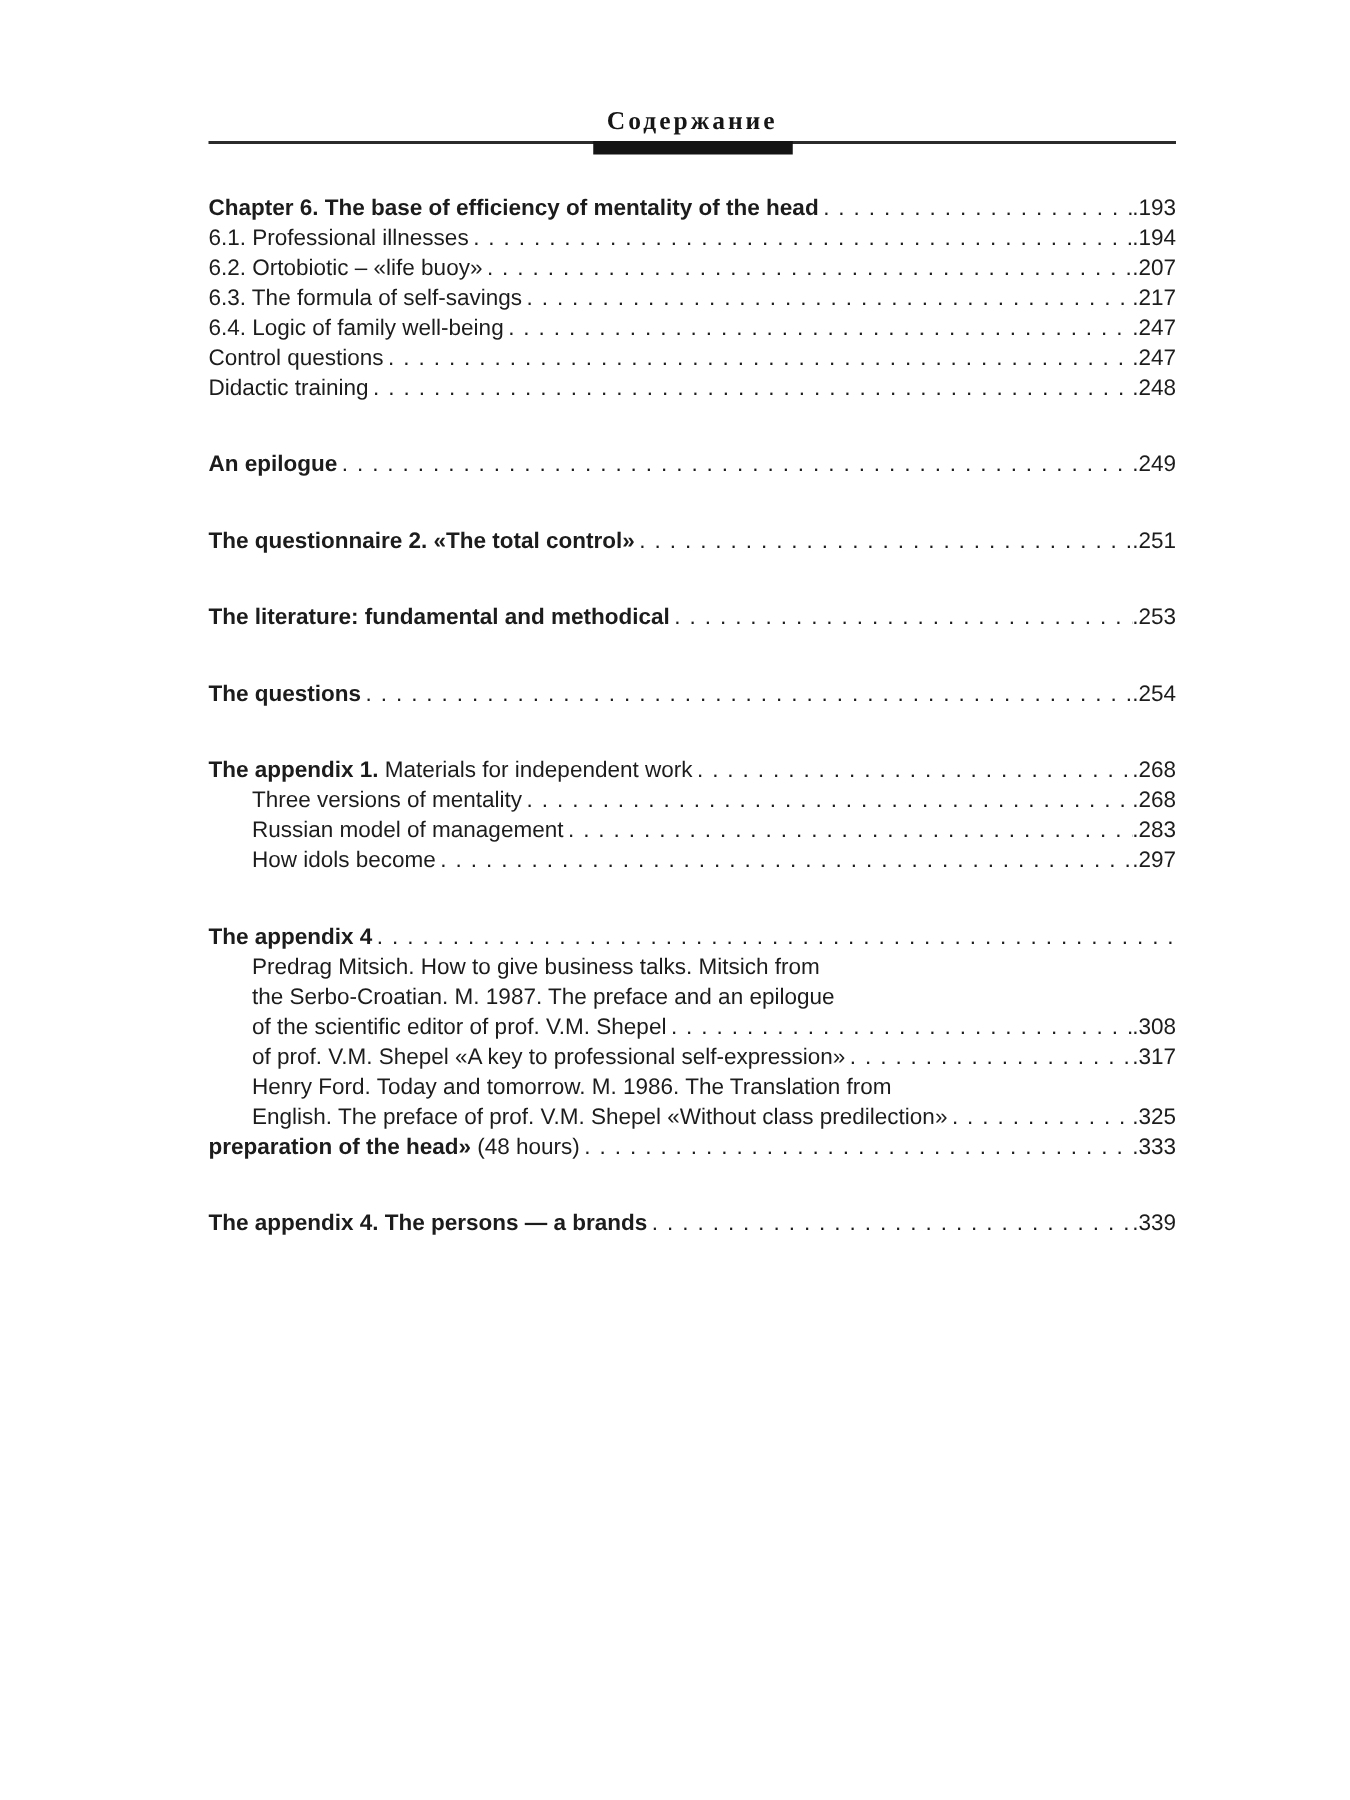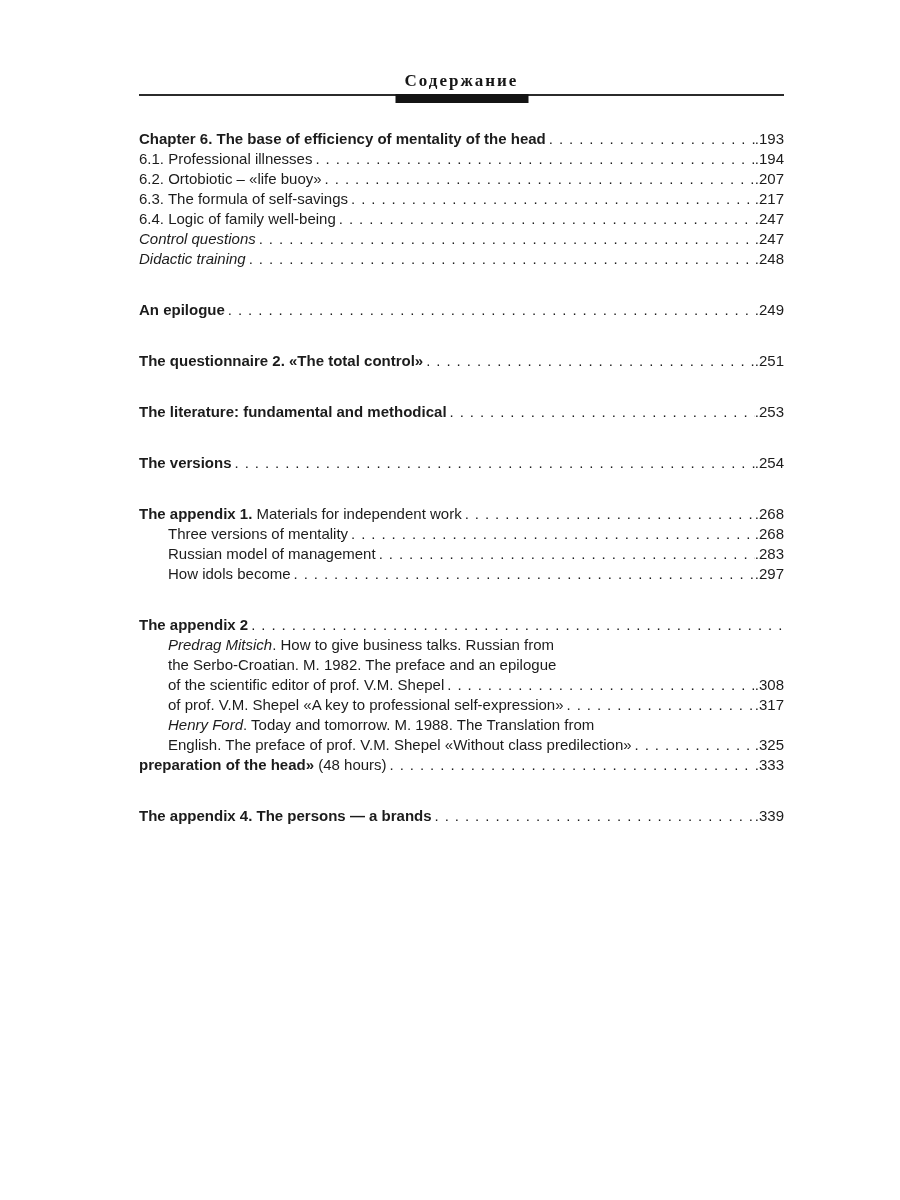--- a/index.html
+++ b/index.html
@@ -60,21 +60,21 @@
     display: flex;
     align-items: flex-start;
     line-height: 20px;
     font-size: 15px;
     white-space: pre;
   }
   .row.gap { margin-top: 31px; }
   .row.indent { padding-left: 29px; }
   .seg { white-space: pre; }
   .seg.bold { font-weight: bold; }
-  .seg.italic { font-style: italic; }
+  .seg.italic { }
   .leader {
     flex: 1 1 auto;
     min-width: 0;
     overflow: hidden;
     white-space: nowrap;
     letter-spacing: 0.9px;
     padding-left: 3px;
     font-weight: normal;
     font-style: normal;
   }
@@ -99,29 +99,29 @@
         <div class="row"><span class="seg bold">Chapter 6. The base of efficiency of mentality of the head</span><span class="leader">. . . . . . . . . . . . . . . . . . . . . . . . . . . . . . . . . . . . . . . . . . . . . . . . . . . . . . . . . . . . . . . . . . . . . . . . . . . . . . . . . . . . . . . . . . . . . . . . . . . . . . . . . . . . . . . . . . . . . . . . . . . . . . . . . . </span><span class="page-num">193</span></div>
         <div class="row"><span class="seg normal">6.1. Professional illnesses</span><span class="leader">. . . . . . . . . . . . . . . . . . . . . . . . . . . . . . . . . . . . . . . . . . . . . . . . . . . . . . . . . . . . . . . . . . . . . . . . . . . . . . . . . . . . . . . . . . . . . . . . . . . . . . . . . . . . . . . . . . . . . . . . . . . . . . . . . . </span><span class="page-num">194</span></div>
         <div class="row"><span class="seg normal">6.2. Ortobiotic – «life buoy»</span><span class="leader">. . . . . . . . . . . . . . . . . . . . . . . . . . . . . . . . . . . . . . . . . . . . . . . . . . . . . . . . . . . . . . . . . . . . . . . . . . . . . . . . . . . . . . . . . . . . . . . . . . . . . . . . . . . . . . . . . . . . . . . . . . . . . . . . . . </span><span class="page-num">207</span></div>
         <div class="row"><span class="seg normal">6.3. The formula of self-savings</span><span class="leader">. . . . . . . . . . . . . . . . . . . . . . . . . . . . . . . . . . . . . . . . . . . . . . . . . . . . . . . . . . . . . . . . . . . . . . . . . . . . . . . . . . . . . . . . . . . . . . . . . . . . . . . . . . . . . . . . . . . . . . . . . . . . . . . . . . </span><span class="page-num">217</span></div>
         <div class="row"><span class="seg normal">6.4. Logic of family well-being</span><span class="leader">. . . . . . . . . . . . . . . . . . . . . . . . . . . . . . . . . . . . . . . . . . . . . . . . . . . . . . . . . . . . . . . . . . . . . . . . . . . . . . . . . . . . . . . . . . . . . . . . . . . . . . . . . . . . . . . . . . . . . . . . . . . . . . . . . . </span><span class="page-num">247</span></div>
         <div class="row"><span class="seg italic">Control questions</span><span class="leader">. . . . . . . . . . . . . . . . . . . . . . . . . . . . . . . . . . . . . . . . . . . . . . . . . . . . . . . . . . . . . . . . . . . . . . . . . . . . . . . . . . . . . . . . . . . . . . . . . . . . . . . . . . . . . . . . . . . . . . . . . . . . . . . . . . </span><span class="page-num">247</span></div>
         <div class="row"><span class="seg italic">Didactic training</span><span class="leader">. . . . . . . . . . . . . . . . . . . . . . . . . . . . . . . . . . . . . . . . . . . . . . . . . . . . . . . . . . . . . . . . . . . . . . . . . . . . . . . . . . . . . . . . . . . . . . . . . . . . . . . . . . . . . . . . . . . . . . . . . . . . . . . . . . </span><span class="page-num">248</span></div>
         <div class="row gap"><span class="seg bold">An epilogue</span><span class="leader">. . . . . . . . . . . . . . . . . . . . . . . . . . . . . . . . . . . . . . . . . . . . . . . . . . . . . . . . . . . . . . . . . . . . . . . . . . . . . . . . . . . . . . . . . . . . . . . . . . . . . . . . . . . . . . . . . . . . . . . . . . . . . . . . . . </span><span class="page-num">249</span></div>
         <div class="row gap"><span class="seg bold">The questionnaire 2. «The total control»</span><span class="leader">. . . . . . . . . . . . . . . . . . . . . . . . . . . . . . . . . . . . . . . . . . . . . . . . . . . . . . . . . . . . . . . . . . . . . . . . . . . . . . . . . . . . . . . . . . . . . . . . . . . . . . . . . . . . . . . . . . . . . . . . . . . . . . . . . . </span><span class="page-num">251</span></div>
         <div class="row gap"><span class="seg bold">The literature: fundamental and methodical</span><span class="leader">. . . . . . . . . . . . . . . . . . . . . . . . . . . . . . . . . . . . . . . . . . . . . . . . . . . . . . . . . . . . . . . . . . . . . . . . . . . . . . . . . . . . . . . . . . . . . . . . . . . . . . . . . . . . . . . . . . . . . . . . . . . . . . . . . . </span><span class="page-num">253</span></div>
-        <div class="row gap"><span class="seg bold">The versions</span><span class="leader">. . . . . . . . . . . . . . . . . . . . . . . . . . . . . . . . . . . . . . . . . . . . . . . . . . . . . . . . . . . . . . . . . . . . . . . . . . . . . . . . . . . . . . . . . . . . . . . . . . . . . . . . . . . . . . . . . . . . . . . . . . . . . . . . . . </span><span class="page-num">254</span></div>
+        <div class="row gap"><span class="seg bold">The questions</span><span class="leader">. . . . . . . . . . . . . . . . . . . . . . . . . . . . . . . . . . . . . . . . . . . . . . . . . . . . . . . . . . . . . . . . . . . . . . . . . . . . . . . . . . . . . . . . . . . . . . . . . . . . . . . . . . . . . . . . . . . . . . . . . . . . . . . . . . </span><span class="page-num">254</span></div>
         <div class="row gap"><span class="seg bold">The appendix 1.</span><span class="seg normal"> Materials for independent work</span><span class="leader">. . . . . . . . . . . . . . . . . . . . . . . . . . . . . . . . . . . . . . . . . . . . . . . . . . . . . . . . . . . . . . . . . . . . . . . . . . . . . . . . . . . . . . . . . . . . . . . . . . . . . . . . . . . . . . . . . . . . . . . . . . . . . . . . . . </span><span class="page-num">268</span></div>
         <div class="row indent"><span class="seg normal">Three versions of mentality</span><span class="leader">. . . . . . . . . . . . . . . . . . . . . . . . . . . . . . . . . . . . . . . . . . . . . . . . . . . . . . . . . . . . . . . . . . . . . . . . . . . . . . . . . . . . . . . . . . . . . . . . . . . . . . . . . . . . . . . . . . . . . . . . . . . . . . . . . . </span><span class="page-num">268</span></div>
         <div class="row indent"><span class="seg normal">Russian model of management</span><span class="leader">. . . . . . . . . . . . . . . . . . . . . . . . . . . . . . . . . . . . . . . . . . . . . . . . . . . . . . . . . . . . . . . . . . . . . . . . . . . . . . . . . . . . . . . . . . . . . . . . . . . . . . . . . . . . . . . . . . . . . . . . . . . . . . . . . . </span><span class="page-num">283</span></div>
         <div class="row indent"><span class="seg normal">How idols become</span><span class="leader">. . . . . . . . . . . . . . . . . . . . . . . . . . . . . . . . . . . . . . . . . . . . . . . . . . . . . . . . . . . . . . . . . . . . . . . . . . . . . . . . . . . . . . . . . . . . . . . . . . . . . . . . . . . . . . . . . . . . . . . . . . . . . . . . . . </span><span class="page-num">297</span></div>
-        <div class="row gap"><span class="seg bold">The appendix 2</span><span class="leader">. . . . . . . . . . . . . . . . . . . . . . . . . . . . . . . . . . . . . . . . . . . . . . . . . . . . . . . . . . . . . . . . . . . . . . . . . . . . . . . . . . . . . . . . . . . . . . . . . . . . . . . . . . . . . . . . . . . . . . . . . . . . . . . . . . </span></div>
-        <div class="row indent"><span class="seg italic">Predrag Mitsich</span><span class="seg normal">. How to give business talks. Russian from</span></div>
-        <div class="row indent"><span class="seg normal">the Serbo-Croatian. M. 1982. The preface and an epilogue</span></div>
+        <div class="row gap"><span class="seg bold">The appendix 4</span><span class="leader">. . . . . . . . . . . . . . . . . . . . . . . . . . . . . . . . . . . . . . . . . . . . . . . . . . . . . . . . . . . . . . . . . . . . . . . . . . . . . . . . . . . . . . . . . . . . . . . . . . . . . . . . . . . . . . . . . . . . . . . . . . . . . . . . . . </span></div>
+        <div class="row indent"><span class="seg italic">Predrag Mitsich</span><span class="seg normal">. How to give business talks. Mitsich from</span></div>
+        <div class="row indent"><span class="seg normal">the Serbo-Croatian. M. 1987. The preface and an epilogue</span></div>
         <div class="row indent"><span class="seg normal">of the scientific editor of prof. V.M. Shepel</span><span class="leader">. . . . . . . . . . . . . . . . . . . . . . . . . . . . . . . . . . . . . . . . . . . . . . . . . . . . . . . . . . . . . . . . . . . . . . . . . . . . . . . . . . . . . . . . . . . . . . . . . . . . . . . . . . . . . . . . . . . . . . . . . . . . . . . . . . </span><span class="page-num">308</span></div>
         <div class="row indent"><span class="seg normal">of prof. V.M. Shepel «A key to professional self-expression»</span><span class="leader">. . . . . . . . . . . . . . . . . . . . . . . . . . . . . . . . . . . . . . . . . . . . . . . . . . . . . . . . . . . . . . . . . . . . . . . . . . . . . . . . . . . . . . . . . . . . . . . . . . . . . . . . . . . . . . . . . . . . . . . . . . . . . . . . . . </span><span class="page-num">317</span></div>
-        <div class="row indent"><span class="seg italic">Henry Ford</span><span class="seg normal">. Today and tomorrow. M. 1988. The Translation from</span></div>
+        <div class="row indent"><span class="seg italic">Henry Ford</span><span class="seg normal">. Today and tomorrow. M. 1986. The Translation from</span></div>
         <div class="row indent"><span class="seg normal">English. The preface of prof. V.M. Shepel «Without class predilection»</span><span class="leader">. . . . . . . . . . . . . . . . . . . . . . . . . . . . . . . . . . . . . . . . . . . . . . . . . . . . . . . . . . . . . . . . . . . . . . . . . . . . . . . . . . . . . . . . . . . . . . . . . . . . . . . . . . . . . . . . . . . . . . . . . . . . . . . . . . </span><span class="page-num">325</span></div>
         <div class="row"><span class="seg bold">preparation of the head»</span><span class="seg normal"> (48 hours)</span><span class="leader">. . . . . . . . . . . . . . . . . . . . . . . . . . . . . . . . . . . . . . . . . . . . . . . . . . . . . . . . . . . . . . . . . . . . . . . . . . . . . . . . . . . . . . . . . . . . . . . . . . . . . . . . . . . . . . . . . . . . . . . . . . . . . . . . . . </span><span class="page-num">333</span></div>
         <div class="row gap"><span class="seg bold">The appendix 4. The persons — a brands</span><span class="leader">. . . . . . . . . . . . . . . . . . . . . . . . . . . . . . . . . . . . . . . . . . . . . . . . . . . . . . . . . . . . . . . . . . . . . . . . . . . . . . . . . . . . . . . . . . . . . . . . . . . . . . . . . . . . . . . . . . . . . . . . . . . . . . . . . . </span><span class="page-num">339</span></div>
       </div>
   </div>
 </div>
 
 </body></html>

